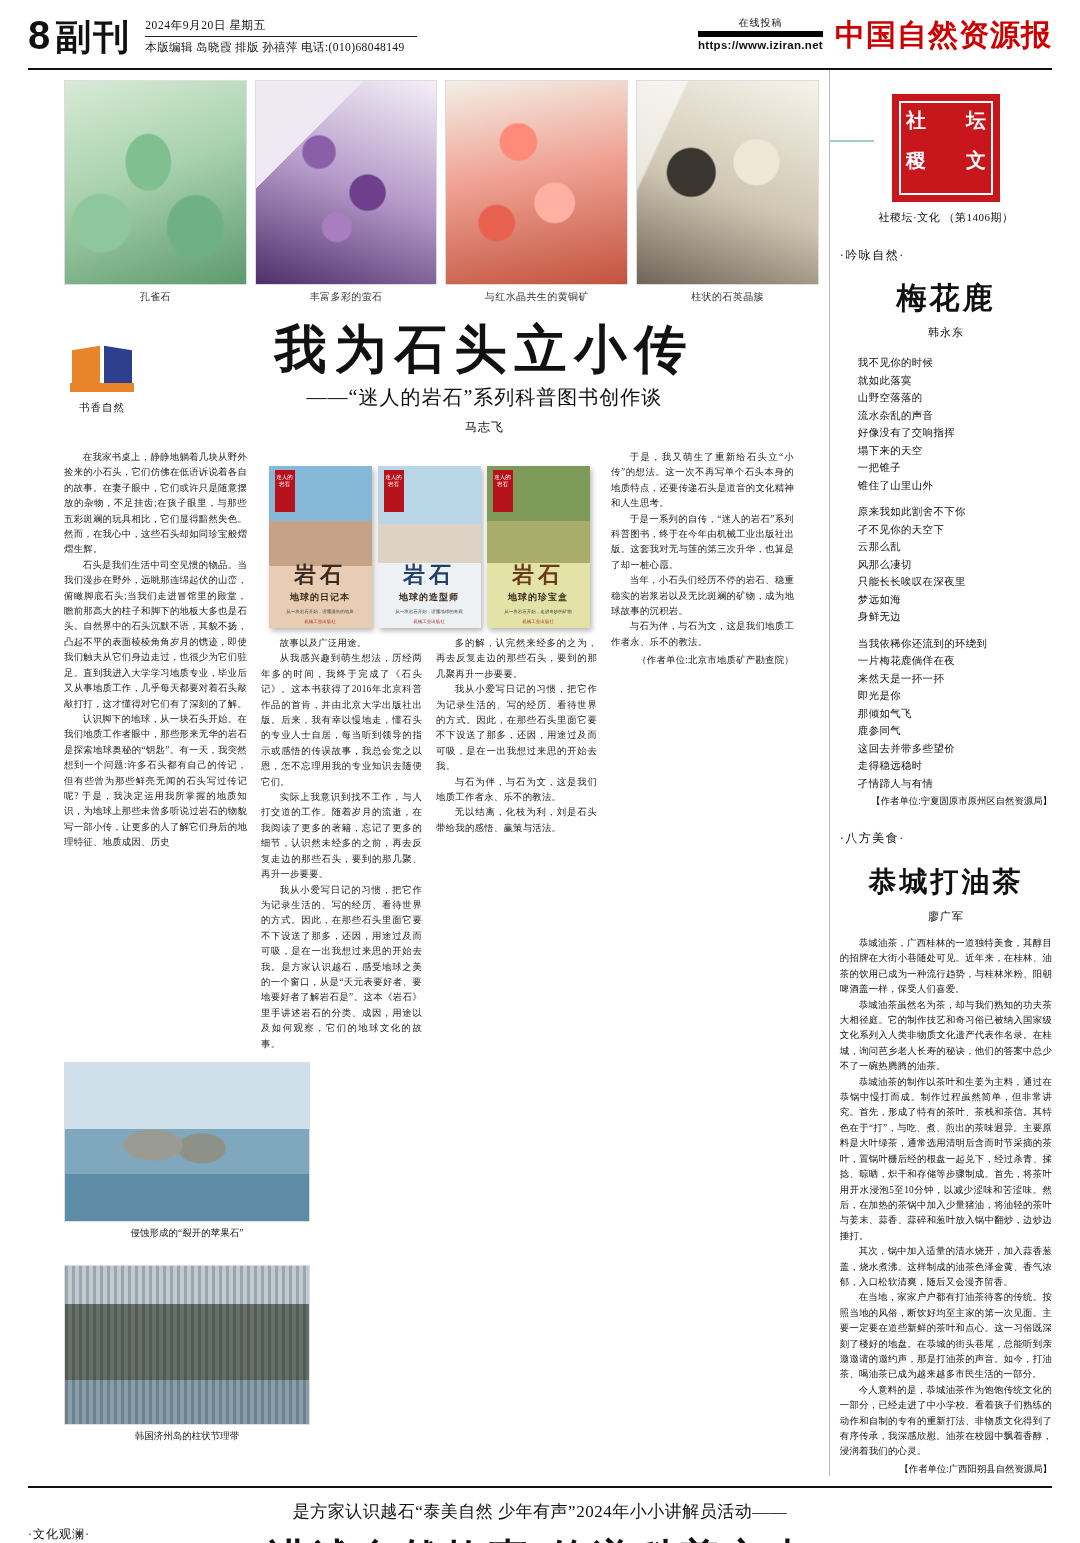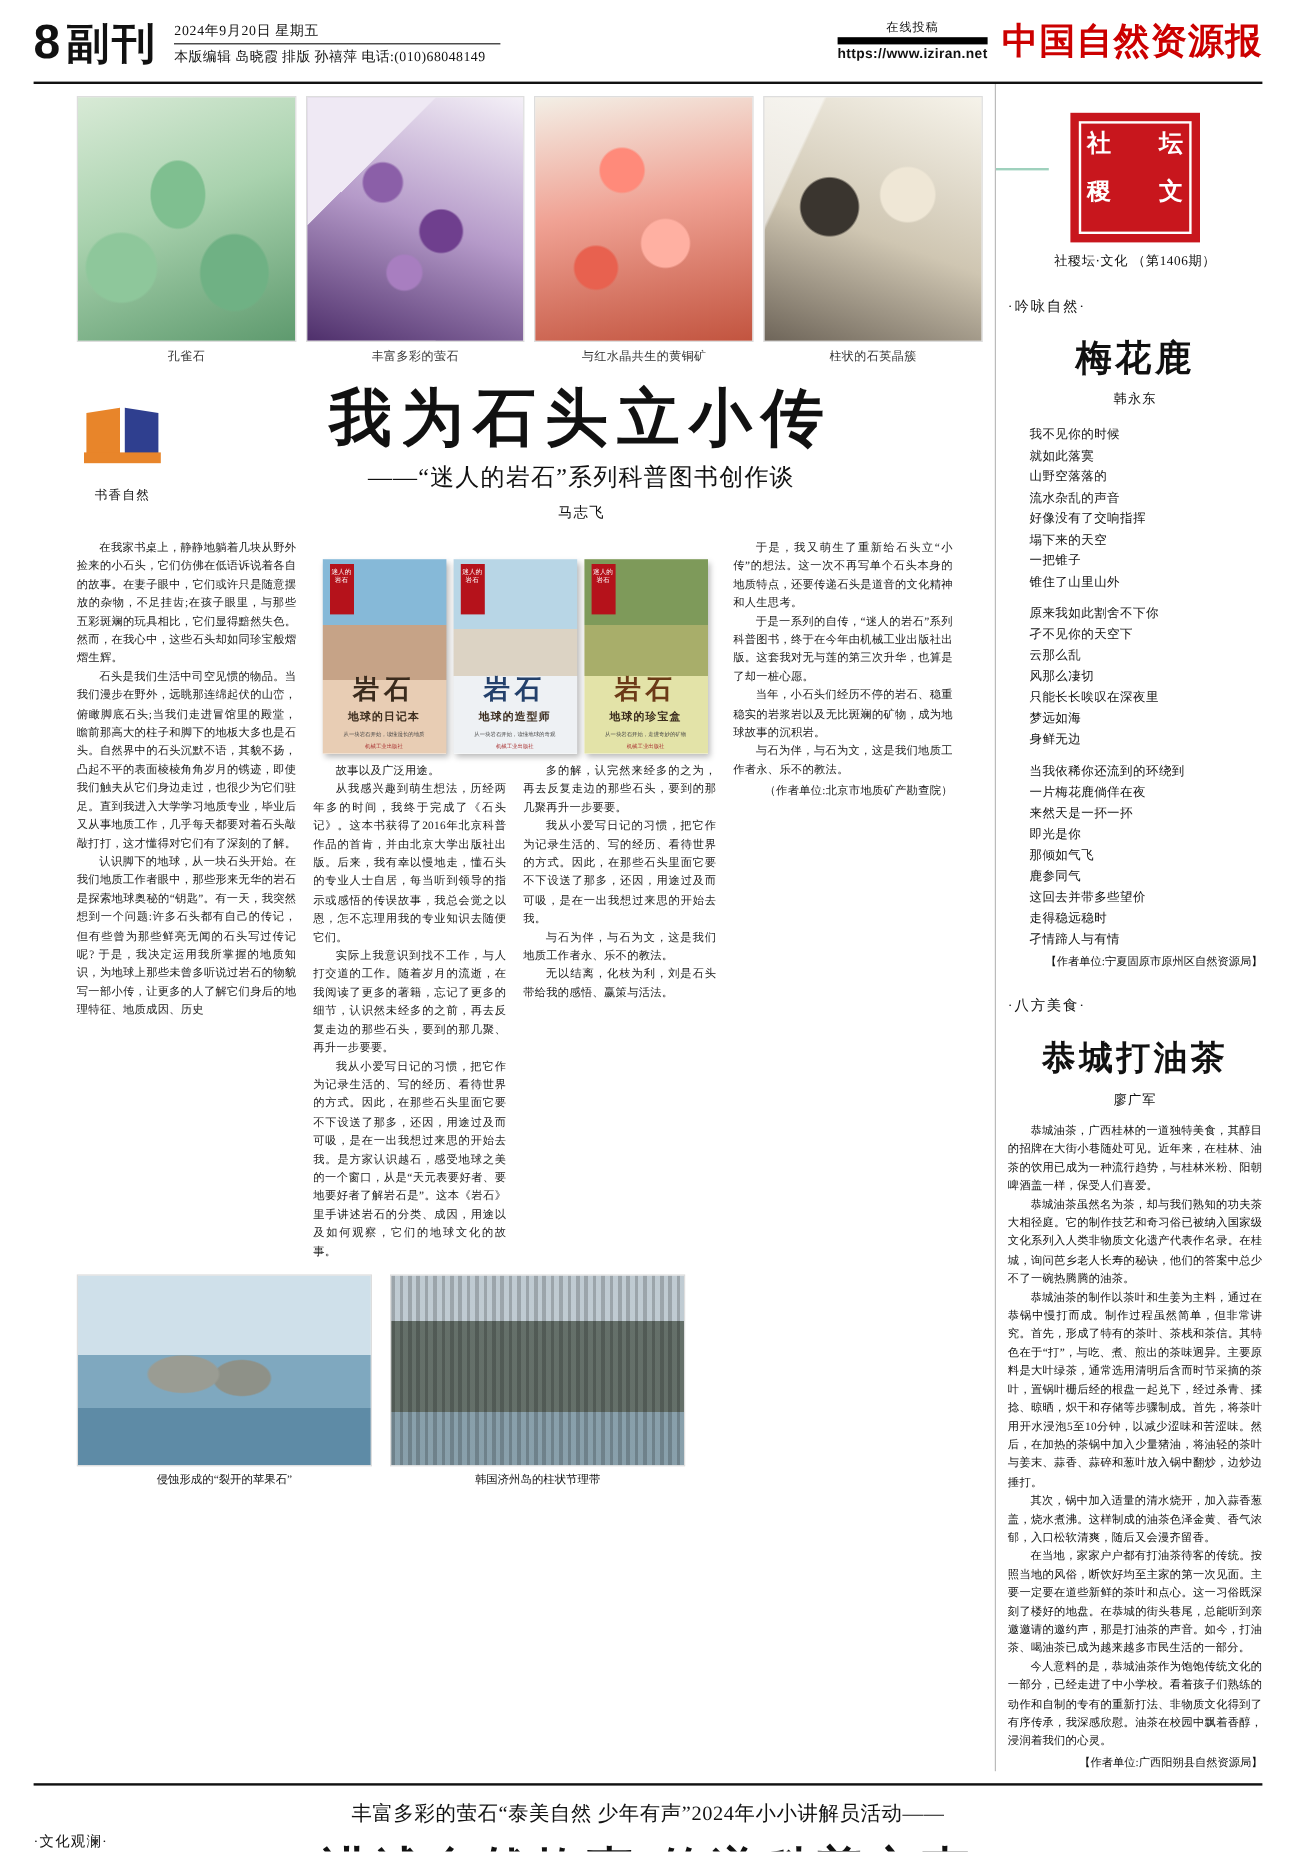--- a/index.html
+++ b/index.html
@@ -62,21 +62,21 @@
       radial-gradient(circle at 66% 40%, #efe7d6 0 13%, transparent 14%),
       linear-gradient(200deg,#f6f3ea 0%, #cfc6b2 55%, #6e6559 100%); }
 
   
   .feature-head { display:flex; align-items:center; padding:16px 0 4px; }
   .logo-badge { width:76px; text-align:center; margin-right:10px; }
   .logo-mark { width:64px; height:50px; margin:0 auto; position:relative; }
   .logo-mark .pg-l { position:absolute; left:2px; bottom:4px; width:28px; height:40px; background:#e8852a; transform:skewY(-9deg); }
   .logo-mark .pg-r { position:absolute; right:2px; bottom:4px; width:28px; height:40px; background:#2f3f8f; transform:skewY(9deg); }
   .logo-mark .pg-base { position:absolute; left:0; bottom:0; width:64px; height:9px; background:#e8852a; }
-  .logo-text { font-size:10.5px; letter-spacing:1px; padding-top:20px;text-align:center; }
+  .logo-text { font-size:10.5px; letter-spacing:1px; padding-top:9px;text-align:center; }
   .feature-titles { flex:1; text-align:center; }
   .feature-title { font-family:"Liberation Sans", sans-serif; font-weight:bold; font-size:52px; letter-spacing:8px; line-height:58px; }
   .feature-sub { font-size:20px; letter-spacing:1px; margin-top:6px; }
   .feature-author { font-size:12px; margin-top:8px; letter-spacing:1px; }
 
   
   .art-grid { display:flex; gap:14px; padding-top:10px; }
   .art-col { width:183px; font-size:9.4px; line-height:15.4px; text-align:justify; letter-spacing:.25px; color:#1a1a1a; }
   .art-col p { margin:0; text-indent:2em; }
   .books { width:336px; }
@@ -90,21 +90,21 @@
   .book .bt { position:absolute; left:0; right:0; bottom:38px; text-align:center; font-family:"Liberation Sans", sans-serif; font-weight:bold; font-size:22px; letter-spacing:4px; color:#3a2b1d; }
   .book.b2 .bt, .book.b3 .bt { color:#23406b; }
   .book.b3 .bt { color:#6b3a17; }
   .book .bs { position:absolute; left:0; right:0; bottom:24px; text-align:center; font-family:"Liberation Sans", sans-serif; font-weight:bold; font-size:9px; letter-spacing:1px; color:#3a2b1d; }
   .book .bl { position:absolute; left:0; right:0; bottom:14px; text-align:center; font-size:4.5px; color:#444; }
   .book .bp { position:absolute; left:0; right:0; bottom:4px; text-align:center; font-size:4.5px; color:#a33; }
   .books-text { padding-top:8px; display:flex; gap:14px; }
   .books-text .art-col { width:161px; }
 
   
-  .mid-photos { display:flex; gap:15px; padding-top:10px; }
+  .mid-photos { display:flex; gap:25px; padding-top:10px;flex-direction:column; }
   .mid-ph { width:246px; }
   .mid-ph .img { height:160px; border:1px solid #ddd; }
   .mid-ph .cap { font-size:9.5px; text-align:center; padding-top:5px; }
   .img-apple { background:
       radial-gradient(ellipse at 36% 52%, #9a9c93 0 13%, transparent 14%),
       radial-gradient(ellipse at 56% 54%, #8e9188 0 12%, transparent 13%),
       linear-gradient(180deg,#cfe0ea 0 42%, #7fa8bf 42% 70%, #5e8ba6 70% 100%); }
   .img-jeju { background:
       repeating-linear-gradient(90deg, rgba(60,60,60,.35) 0 3px, rgba(130,130,130,.2) 3px 7px),
       linear-gradient(180deg,#cfdde6 0 24%, #5d6b63 24% 72%, #8aa7b5 72% 100%); }
@@ -339,18 +339,18 @@
         <p>今人意料的是，恭城油茶作为饱饱传统文化的一部分，已经走进了中小学校。看着孩子们熟练的动作和自制的专有的重新打法、非物质文化得到了有序传承，我深感欣慰。油茶在校园中飘着香醇，浸润着我们的心灵。</p>
       </div>
       <div class="credit">【作者单位:广西阳朔县自然资源局】</div>
     </div>
   </div>
 
   <div class="bottom-rule"></div>
   <div class="bot-head">
     <div class="bot-label">·文化观澜·</div>
     <div class="bot-titles">
-      <div class="bot-kicker">丰富多彩的萤石“泰美自然 少年有声”2024年小小讲解员活动——</div>
+      <div class="bot-kicker">是方家认识越石“泰美自然 少年有声”2024年小小讲解员活动——</div>
       <div class="bot-title">讲述自然故事  传递科普之声</div>
     </div>
   </div>
 
 </div>
 
 </body></html>

